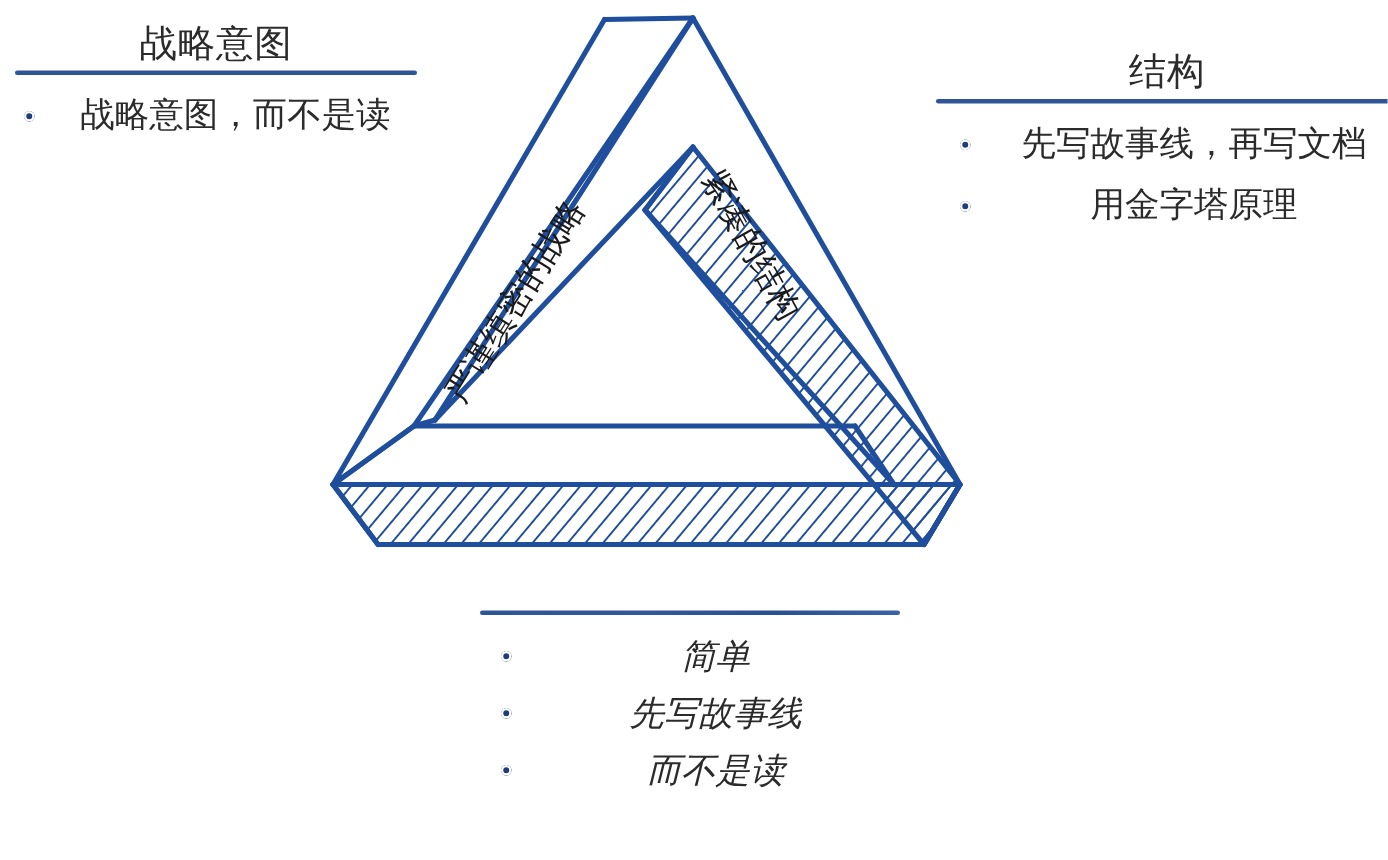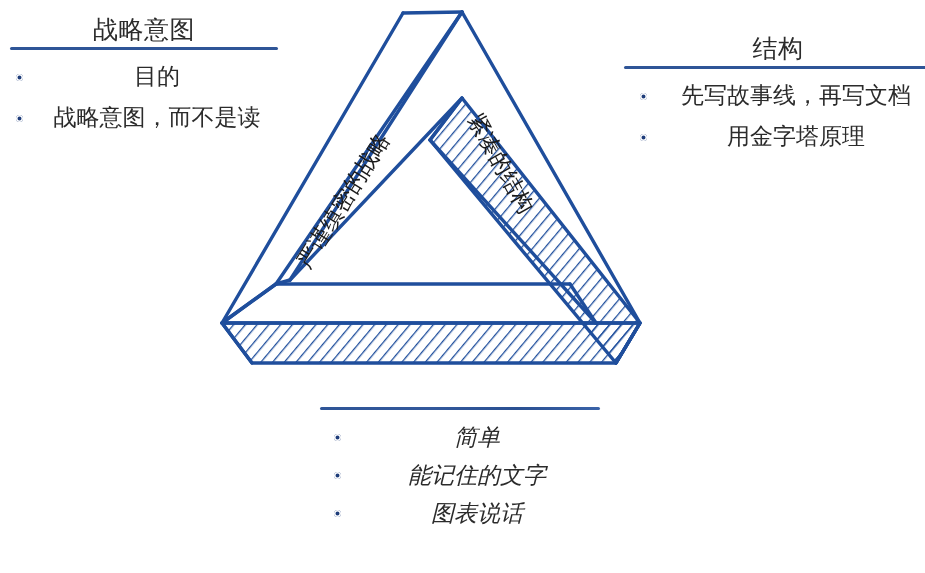--- a/index.html
+++ b/index.html
@@ -169,36 +169,35 @@
 
   <div class="tri-label" id="label-strategy-side">严谨缜密的战略</div>
 
   <div class="tri-label" id="label-structure-side">紧凑的结构</div>
 
 
   <div class="block" id="block-strategy">
     <div class="block-heading">战略意图</div>
     <div class="heading-rule"></div>
     <ul class="bullet-list">
-      <li>目的</li>
       <li>战略意图，而不是读</li>
     </ul>
   </div>
 
   <div class="block" id="block-structure">
     <div class="block-heading">结构</div>
     <div class="heading-rule"></div>
     <ul class="bullet-list">
       <li>先写故事线，再写文档</li>
       <li>用金字塔原理</li>
     </ul>
   </div>
 
   <div class="block" id="block-style">
     <div class="heading-rule wavy"></div>
     <ul class="bullet-list">
       <li>简单</li>
-      <li>能记住的文字</li>
-      <li>图表说话</li>
+      <li>先写故事线</li>
+      <li>而不是读</li>
     </ul>
   </div>
 
 </div>
 
 </body></html>

